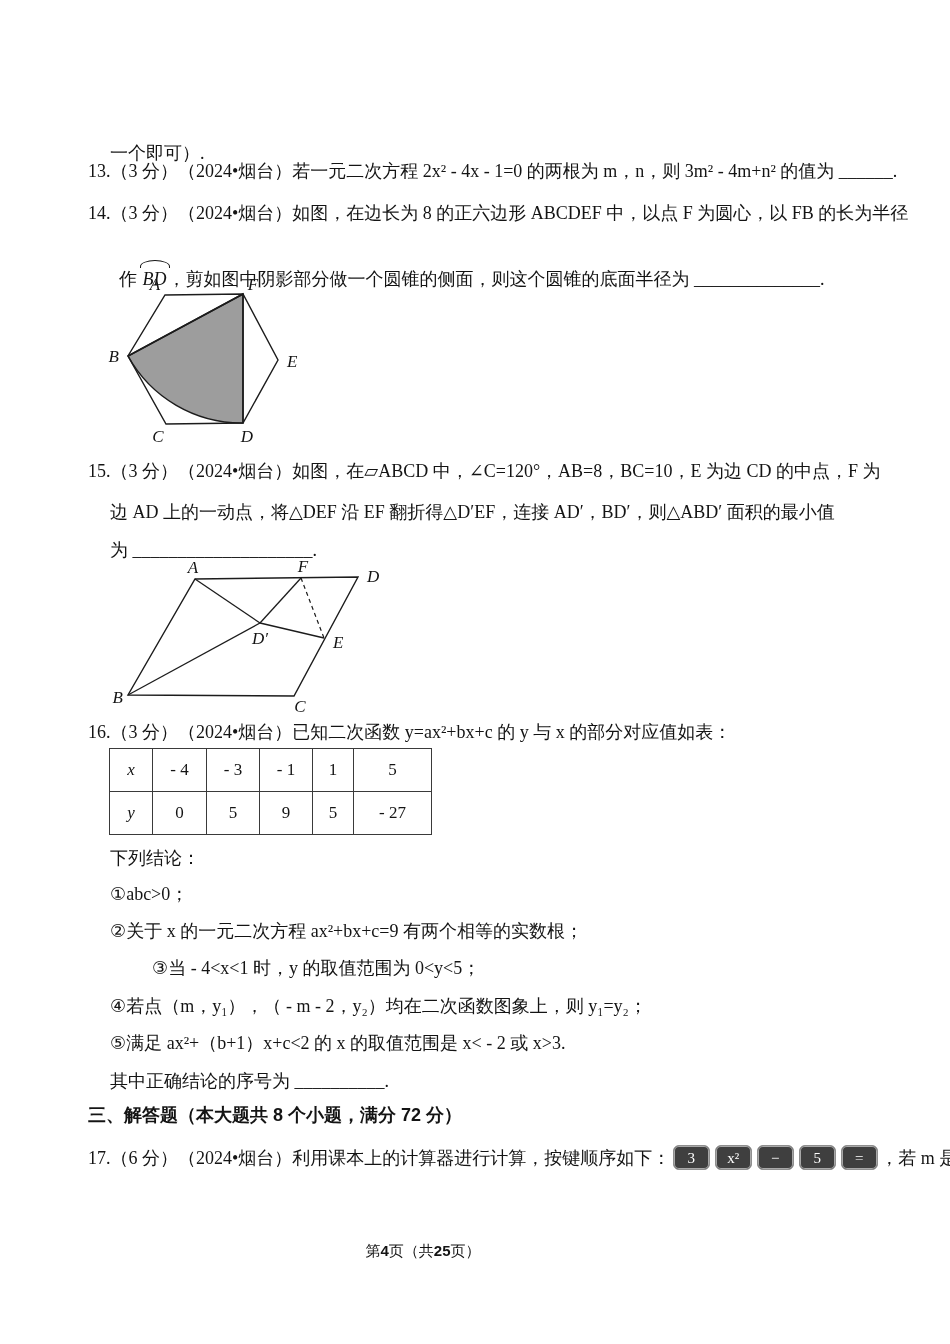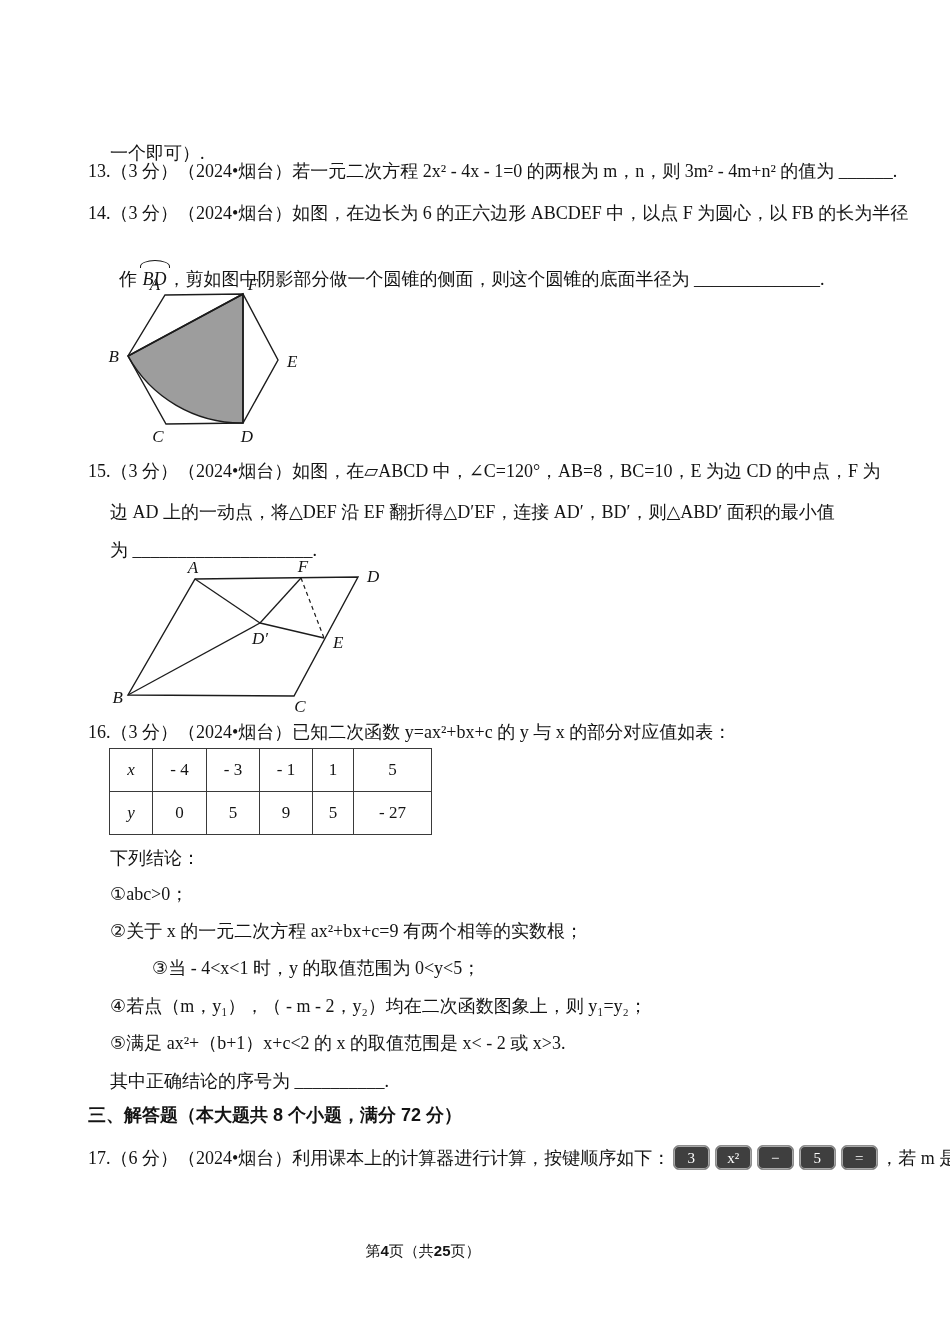--- a/index.html
+++ b/index.html
@@ -51,21 +51,21 @@
   }
   .footer .num { font-family:"Liberation Sans","DejaVu Sans",sans-serif; font-weight:bold; }
 </style>
 </head>
 <body>
 
 <div class="line" style="left:110px; top:118px;margin-top:23px;">一个即可）.</div>
 
 <div class="line" style="left:88px; top:159px;">13.（3 分）（2024•烟台）若一元二次方程 2x² - 4x - 1=0 的两根为 m，n，则 3m² - 4m+n² 的值为 ______.</div>
 
-<div class="line" style="left:88px; top:201px;">14.（3 分）（2024•烟台）如图，在边长为 6 的正六边形 ABCDEF 中，以点 F 为圆心，以 FB 的长为半径</div>
+<div class="line" style="left:88px; top:201px;">14.（3 分）（2024•烟台）如图，在边长为 8 的正六边形 ABCDEF 中，以点 F 为圆心，以 FB 的长为半径</div>
 <div class="line" style="left:110px; top:243px;">
   <span>作 </span><span class="arc-over">BD</span><span>，剪如图中阴影部分做一个圆锥的侧面，则这个圆锥的底面半径为 ______________.</span>
 </div>
 
 <svg class="fig" style="left:105px; top:276px;" width="205" height="178" viewBox="0 0 205 178">
   <path d="M 138 18 L 23 80 A 130 130 0 0 0 138 147 Z" fill="#9d9d9d" stroke="#1c1c1c" stroke-width="1.5"></path>
   <polygon points="60,19 138,18 173,84 138,147 61,148 23,80" fill="none" stroke="#1c1c1c" stroke-width="1.4"></polygon>
   <line x1="138" y1="18" x2="23" y2="80" stroke="#1c1c1c" stroke-width="1.5"></line>
   <line x1="138" y1="18" x2="138" y2="147" stroke="#1c1c1c" stroke-width="1.5"></line>
   <text x="50" y="14" text-anchor="middle">A</text>

